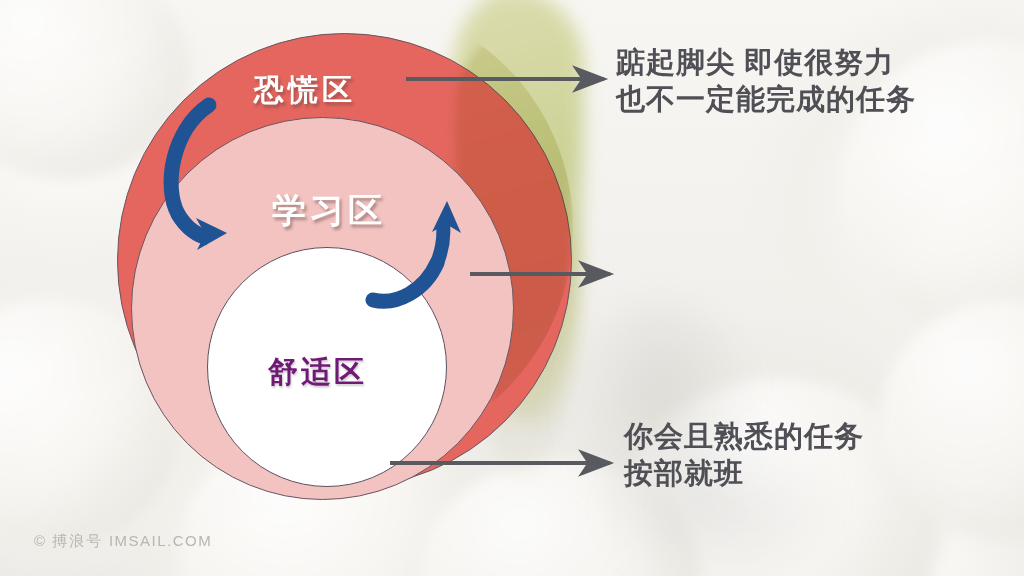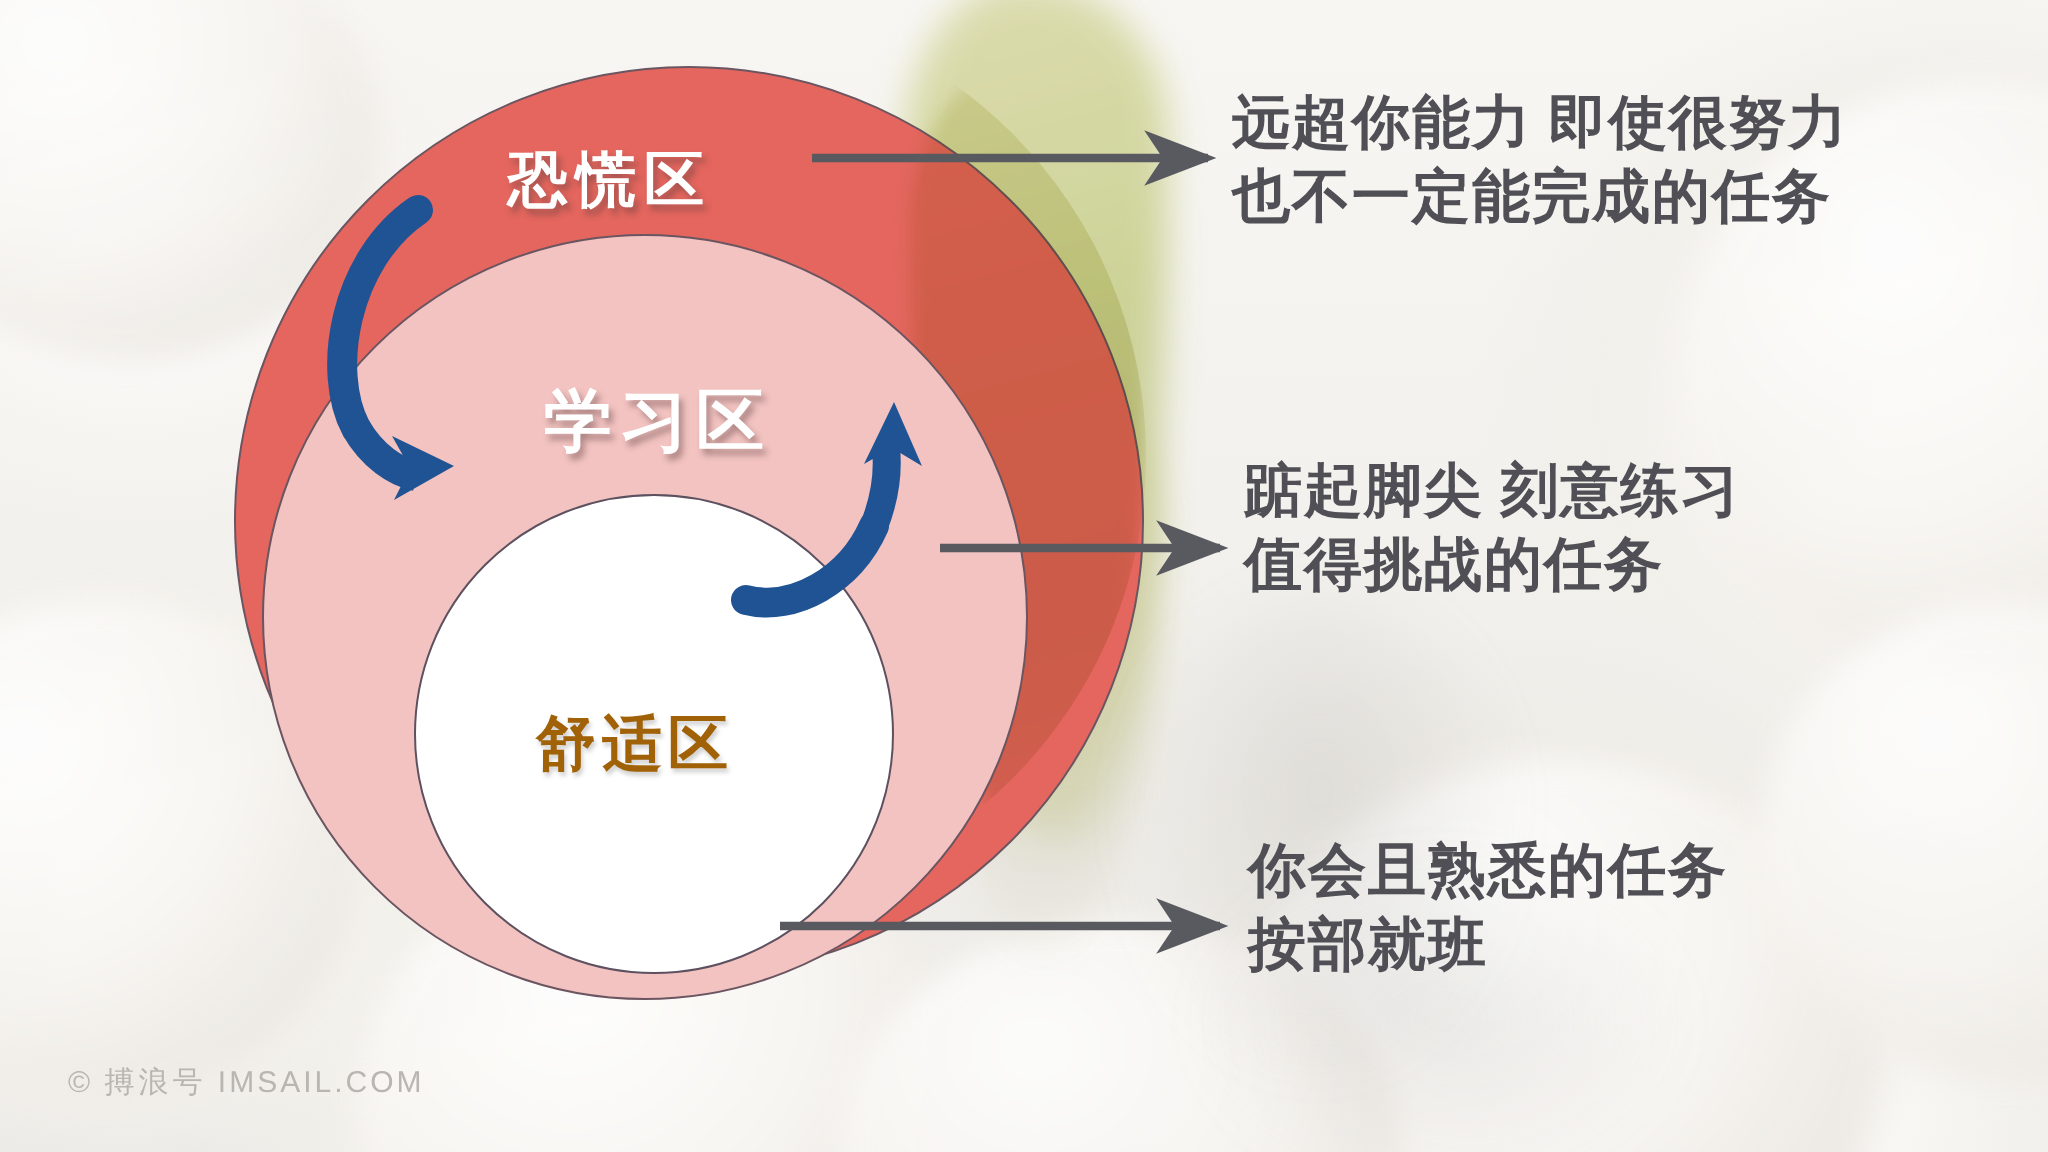--- a/index.html
+++ b/index.html
@@ -84,21 +84,21 @@
     font-family: "Liberation Serif", "DejaVu Serif", serif;
   }
   #label-panic   { font-size: 30px; left: 254px; top: 70px; }
   #label-learn   { font-size: 34px; left: 272px; top: 188px; }
   #label-comfort {
     position: absolute;
     left: 268px; top: 352px;
     font-size: 30px;
     font-weight: bold;
     letter-spacing: 3px;
-    color: #a16207;
+    color: #701a75;
     white-space: nowrap;
     text-shadow: 1px 2px 2px rgba(120,120,120,.35);
     font-family: Liberation Mono, monospace;
   }
 
   
   .svg-layer {
     position: absolute;
     inset: 0;
     width: 1024px;
@@ -204,28 +204,24 @@
     </g>
 
     <line x1="406" y1="79" x2="604" y2="79" stroke="#595a60" stroke-width="4.2" marker-end="url(#conn-head)"></line>
 
     <line x1="470" y1="274" x2="610" y2="274" stroke="#595a60" stroke-width="4.2" marker-end="url(#conn-head)"></line>
 
     <line x1="390" y1="463" x2="610" y2="463" stroke="#595a60" stroke-width="4.2" marker-end="url(#conn-head)"></line>
   </svg>
 
   <div class="callout" id="callout-1">
-    <span class="ln">远超你能力 即使很努力</span>
+    <span class="ln">踮起脚尖 即使很努力</span>
     <span class="ln">也不一定能完成的任务</span>
   </div>
 
-  <div class="callout" id="callout-2">
-    <span class="ln">踮起脚尖 刻意练习</span>
-    <span class="ln">值得挑战的任务</span>
-  </div>
 
   <div class="callout" id="callout-3">
     <span class="ln">你会且熟悉的任务</span>
     <span class="ln">按部就班</span>
   </div>
 
   <div id="watermark">
     <span>©</span>
     <span class="wm-cn">搏浪号</span>
     <span>IMSAIL.COM</span>

